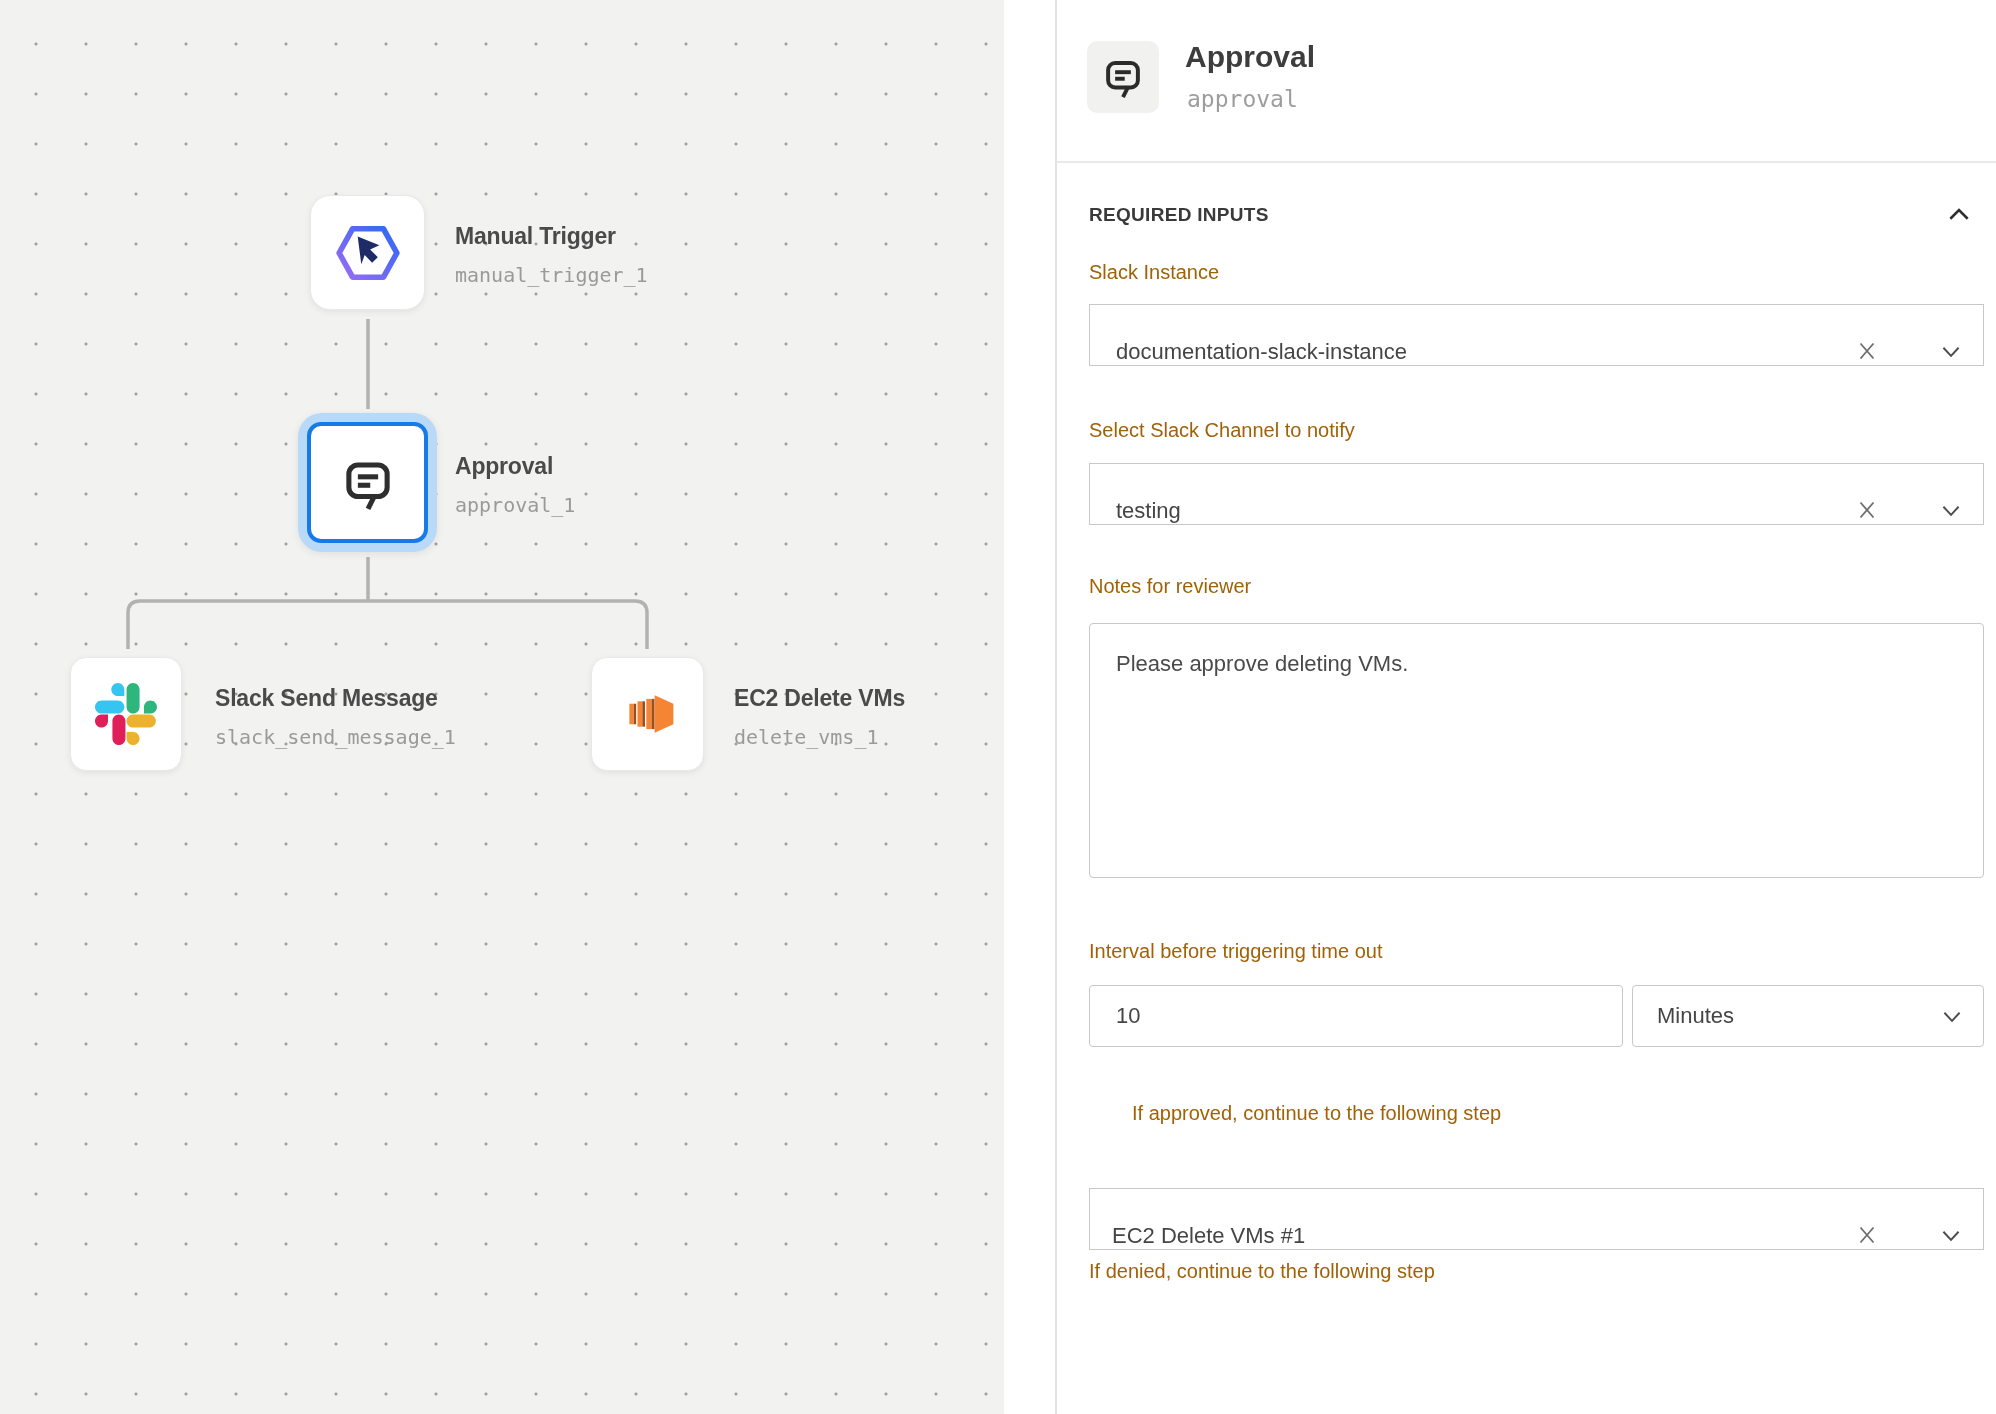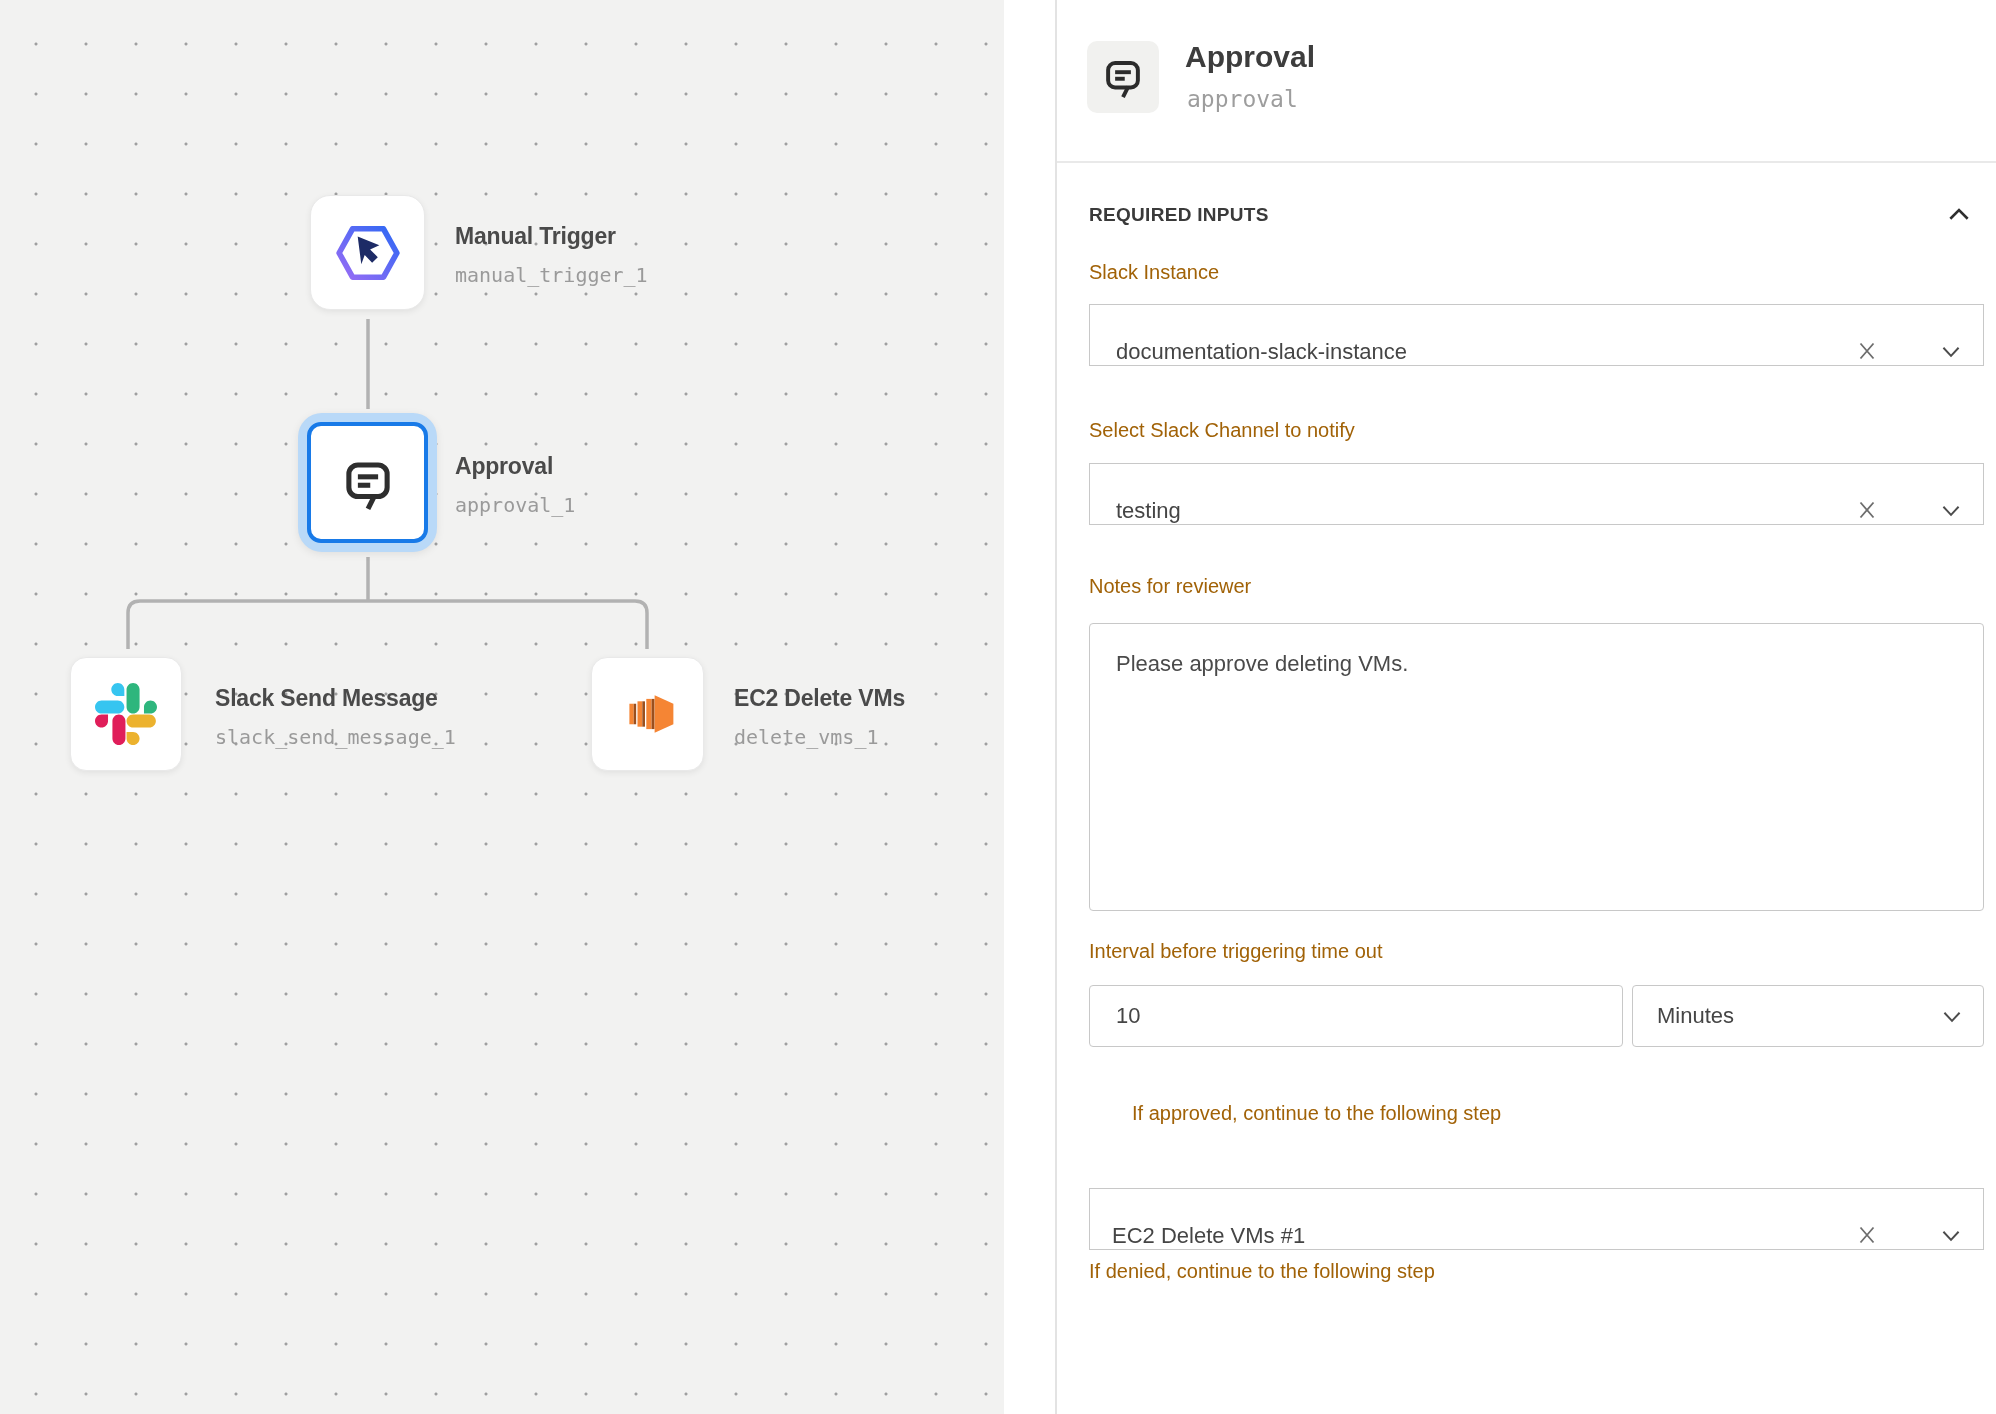--- a/index.html
+++ b/index.html
@@ -63,21 +63,21 @@
     border:1px solid #c8c8c8;border-radius:0;background:#fff;
     display:flex;align-items:flex-end;box-sizing:border-box;
     padding:0 18px 0 26px;
   }
   .combo-text{flex:1;border:none;outline:none;background:transparent;
     font-family:"Liberation Sans",sans-serif;font-size:22px;color:#454545;padding:0;min-width:0;}
   .icon-btn{border:none;background:transparent;padding:0;cursor:pointer;
     width:28px;height:28px;display:flex;align-items:center;justify-content:center;flex:0 0 auto;}
   .clear-btn{margin-right:56px;}
   .notes-area{
-    position:absolute;left:32px;top:623px;width:895px;height:288px;
+    position:absolute;left:32px;top:623px;width:895px;height:255px;
     border:1px solid #c8c8c8;border-radius:4px;background:#fff;box-sizing:border-box;
     padding:26px 26px;font-family:"Liberation Sans",sans-serif;font-size:22px;color:#4a4a4a;
     resize:none;outline:none;line-height:28px;
   }
   .interval-input{
     position:absolute;left:32px;top:985px;width:534px;height:62px;
     border:1px solid #c8c8c8;border-radius:4px;box-sizing:border-box;
     padding:0 20px 0 26px;font-family:"Liberation Sans",sans-serif;font-size:22px;color:#454545;outline:none;
   }
   .unit-select{

